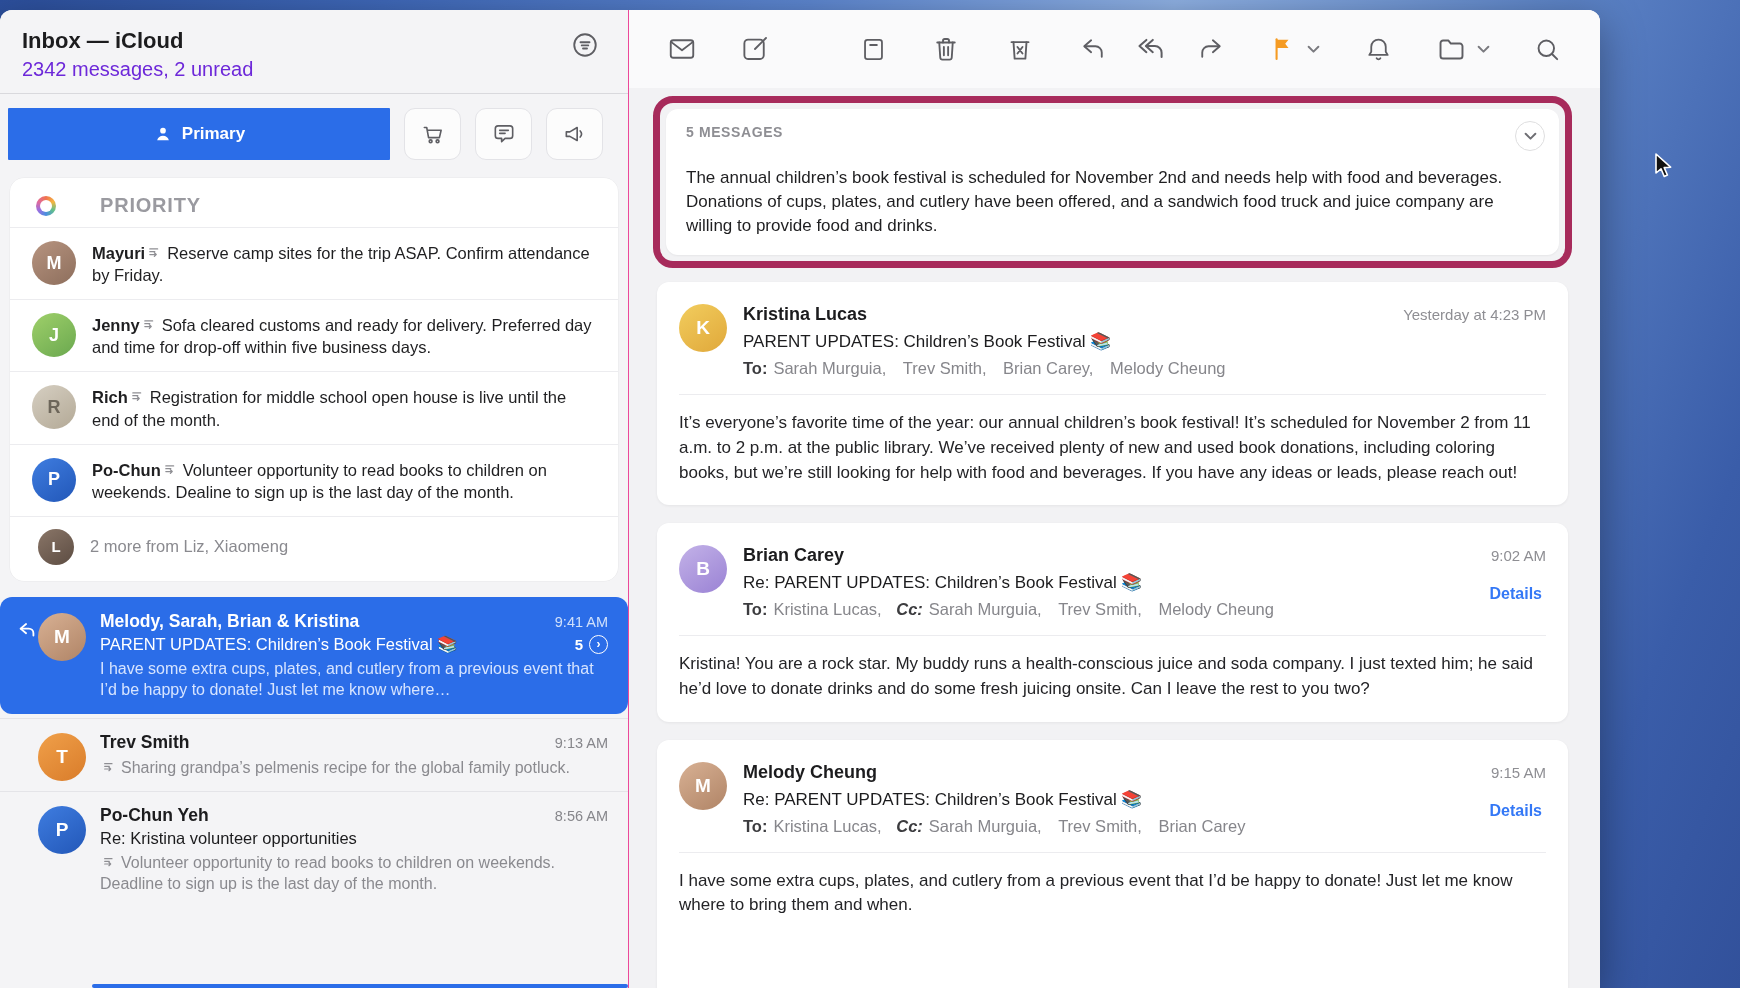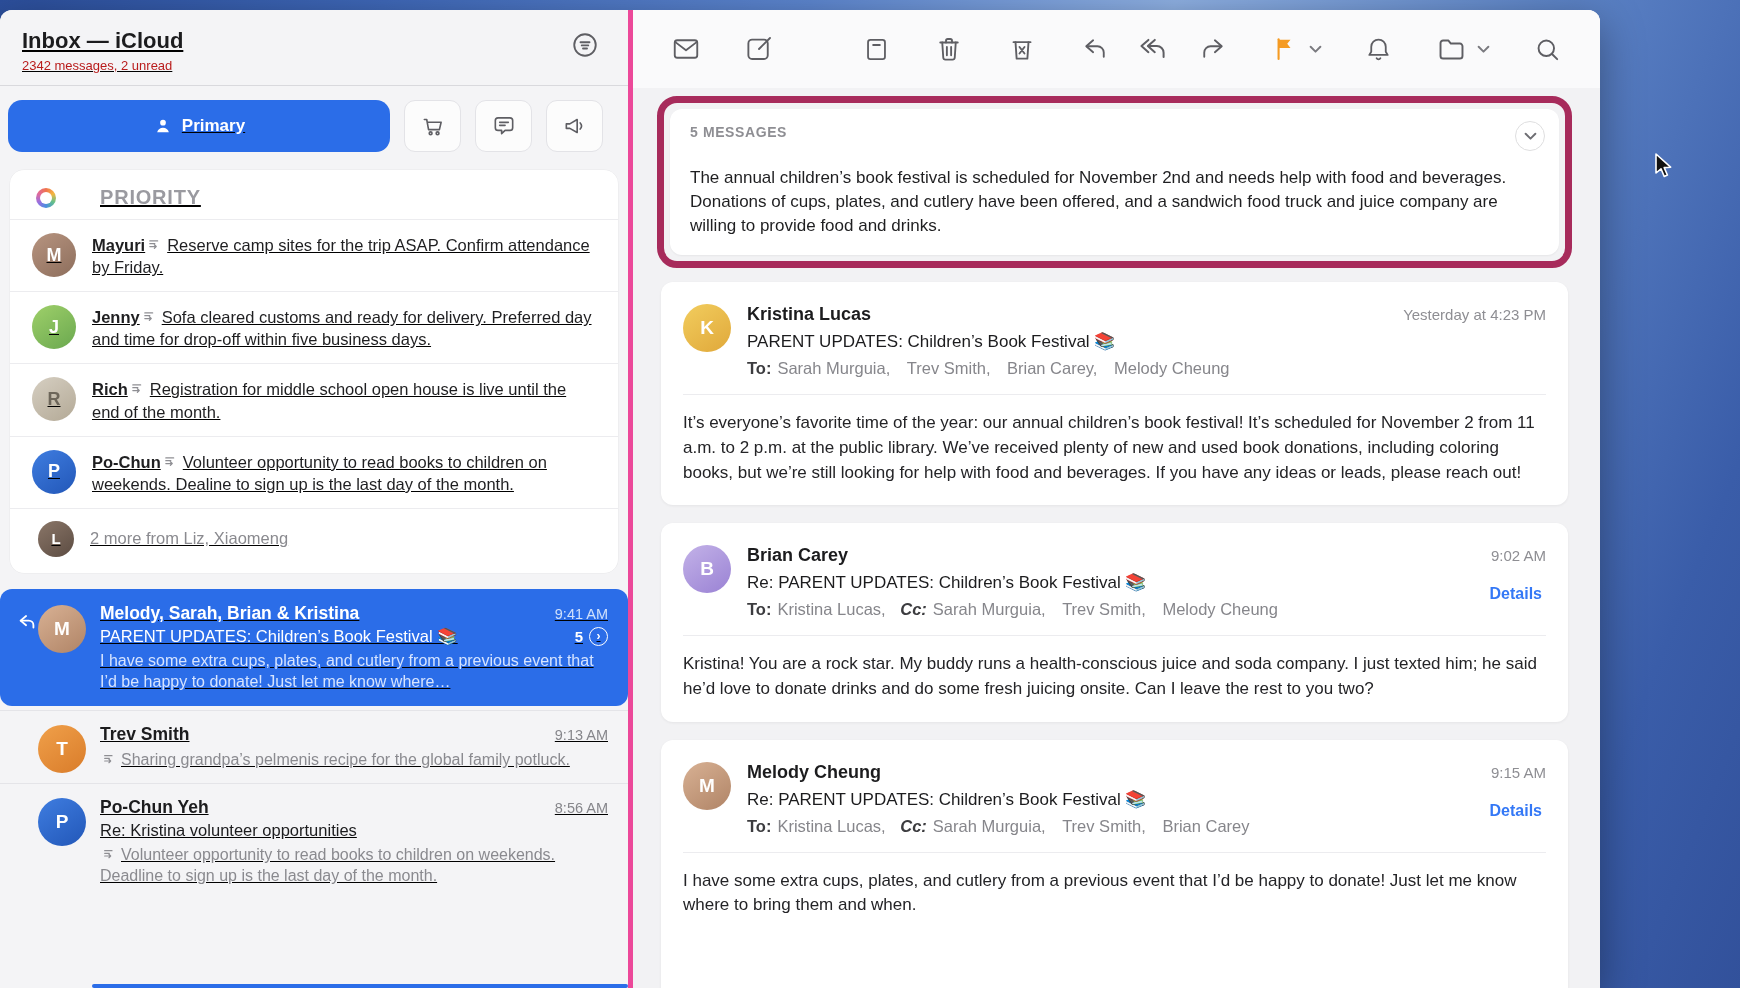--- a/index.html
+++ b/index.html
@@ -7,29 +7,29 @@
     font-family:"Liberation Sans","DejaVu Sans",sans-serif; }
   body { position:relative;
     background:linear-gradient(112deg,#2c4f9c 0%,#3f68b8 18%,#5d86cf 38%,#8fb1e4 55%,#5f86c8 72%,#3a5da9 90%,#32519b 100%); }
 
   
   .window { position:absolute; left:0; top:10px; width:1600px; height:978px;
     border-radius:12px 12px 0 0; overflow:hidden; display:flex;
     box-shadow:0 12px 44px rgba(0,0,0,.38); background:#f4f4f6; }
 
   
-  .sidebar { width:628px; min-width:628px; background:#f4f4f6; position:relative; display:flex; flex-direction:column;text-decoration:underline; }
+  .sidebar { width:628px; min-width:628px; background:#f4f4f6; position:relative; display:flex; flex-direction:column; }
   .sb-header { display:flex; justify-content:space-between; align-items:flex-start;
     padding:18px 26px 12px 22px; border-bottom:1px solid #d9d9dd; }
   .sb-title { font-size:22px; font-weight:700; color:#1c1c1e; }
-  .sb-sub { font-size:13px; color:#b91c1c; margin-top:4px; }
+  .sb-sub { font-size:20px; color:#6d28d9; margin-top:4px; }
   .icon-btn { background:none; border:none; cursor:pointer; color:#5e5e63; padding:2px; }
 
   .cats { display:flex; gap:14px; padding:14px 10px 12px 8px; align-items:center; }
-  .primary-pill { flex:0 0 382px; height:52px; border:none; border-radius:14px; background:#2b6de8;
+  .primary-pill { flex:0 0 382px; height:52px; border:none; border-radius:1px; background:#2b6de8;
     color:#fff; font-size:17px; font-weight:600; display:flex; align-items:center; justify-content:center; gap:9px; cursor:pointer;
     font-family:inherit; }
   .cat-btn { width:57px; height:52px; border-radius:11px; border:1px solid #e3e3e7; background:rgba(255,255,255,.7);
     display:flex; align-items:center; justify-content:center; color:#5e5e63; cursor:pointer; }
 
   .priority-card { background:#fff; border-radius:14px; margin:6px 10px 10px 10px; padding:4px 0 0 0;
     box-shadow:0 0 0 .5px rgba(0,0,0,.05); }
   .pr-head { display:flex; align-items:center; gap:12px; padding:12px 18px 10px 26px; }
   .pr-label { font-size:20px; font-weight:700; letter-spacing:.8px; color:#9a9aa0;margin-left:32px; }
   .ai-icon { width:20px; height:20px; border-radius:50%; position:relative; display:inline-block;
@@ -69,21 +69,21 @@
   .mrow.selected .mr-name, .mrow.selected .mr-subj { color:#fff; }
   .mrow.selected .mr-time { color:#cfe0fb; }
   .mrow.selected .mr-prev { color:#d6e4ff; }
   .reply-ind { position:absolute; left:16px; top:22px; color:#fff; }
   .thr-count { display:flex; align-items:center; gap:6px; color:#fff; font-size:15px; font-weight:600; }
   .chev-circle { width:19px; height:19px; border:1.6px solid #fff; border-radius:50%; display:flex; align-items:center;
     justify-content:center; font-size:12px; font-weight:700; color:#fff; }
   .sb-strip { position:absolute; left:92px; right:0; bottom:0; height:4px; background:#2b6de8; border-radius:2px; }
 
   
-  .thread { flex:1; display:flex; flex-direction:column; border-left:5px solid #ec4899; background:#f2f2f4; min-width:0; }
+  .thread { flex:1; display:flex; flex-direction:column; border-left:1px solid #ec4899; background:#f2f2f4; min-width:0; }
   .toolbar { height:78px; background:#fafafb; display:flex; align-items:center; padding:0 34px; color:#5e5e63; }
   .tb-btn { background:none; border:none; color:#5e5e63; cursor:pointer; display:flex; align-items:center; padding:4px; }
   .tb-gap-s { width:30px; } .tb-gap-m { width:52px; } .tb-gap-l { width:68px; }
   .tb-chev { margin-left:10px; color:#7a7a7f; }
 
   .content { flex:1; overflow:hidden; padding:8px 26px 0 22px; }
 
   .annotation { border:7px solid #a72b5b; border-radius:20px; padding:6px; margin:0 2px 14px 2px; }
   .summary-card { background:#fff; border-radius:12px; padding:15px 20px 17px 20px; position:relative;
     box-shadow:0 1px 2px rgba(0,0,0,.05); }

